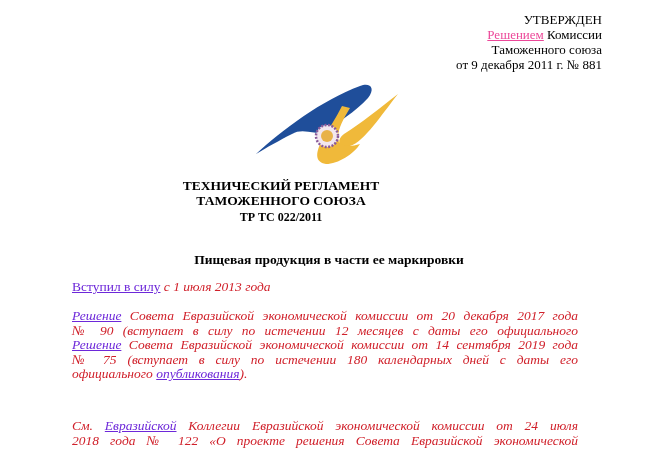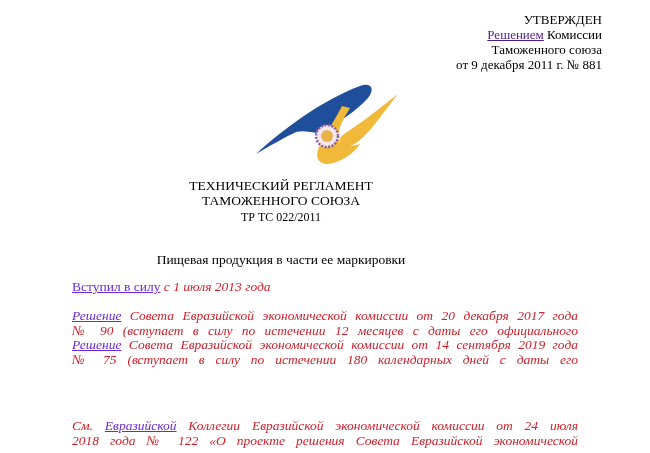--- a/index.html
+++ b/index.html
@@ -1,25 +1,25 @@
 <!DOCTYPE html>
 <html><head>
   <meta charset="utf-8">
   <style>
     html, body { margin: 0; padding: 0; background: #ffffff; }
     body { width: 650px; height: 453px; overflow: hidden; position: relative;
            font-family: "Liberation Serif", "DejaVu Serif", serif; color: #000; }
     .approval { position: absolute; right: 48px; top: 12px; text-align: right;
                 font-size: 13px; line-height: 15px; }
-    .approval a { color: #4c1d95; }
+    .approval a { color: #ec4899; }
     .logo { position: absolute; left: 252px; top: 78px; width: 150px; height: 88px; }
-    .title-block { position: absolute; left: 0; width: 562px; text-align: center; font-weight: normal; }
+    .title-block { position: absolute; left: 0; width: 562px; text-align: center; font-weight: bold; }
     .t1 { top: 178px; font-size: 13.5px; line-height: 15px; }
     .t2 { top: 210px; font-size: 12px; line-height: 15px; }
-    .t3 { top: 252px; font-size: 13.5px; line-height: 15px; }
+    .t3 { top: 252px; font-size: 13.5px; line-height: 15px; padding-left: 48px; }
     .red { color: #d0202a; font-style: italic; }
     .link { color: #6d28d9; text-decoration: underline; }
     .para { position: absolute; left: 72px; width: 506px; font-size: 13.5px; line-height: 14.5px; text-align: justify; }
     .p1 { top: 280px; }
     .p2 { top: 309px; }
     .p3 { top: 419px; }
     .para .line { display: block; text-align: justify; text-align-last: justify; }
     .para .line.last { text-align-last: left; }
   </style>
 </head>
@@ -49,18 +49,19 @@
 
 <div class="para p1">
   <span class="line last"><a href="#" class="link">Вступил в силу</a><span class="red"> с 1 июля 2013 года</span></span>
 </div>
 
 <div class="para p2">
   <span class="line red"><a href="#" class="link">Решение</a><span> Совета Евразийской экономической комиссии от 20 декабря 2017 года</span></span>
   <span class="line red">№ 90 (вступает в силу по истечении 12 месяцев с даты его официального</span>
   <span class="line red"><a href="#" class="link">Решение</a><span> Совета Евразийской экономической комиссии от 14 сентября 2019 года</span></span>
   <span class="line red">№ 75 (вступает в силу по истечении 180 календарных дней с даты его</span>
+  <span class="line last red"><span>официального </span><a href="#" class="link">опубликования</a><span>).</span></span>
 </div>
 
 <div class="para p3">
   <span class="line red"><span>См. </span><a href="#" class="link">Евразийской</a><span> Коллегии Евразийской экономической комиссии от 24 июля</span></span>
   <span class="line red">2018 года № 122 «О проекте решения Совета Евразийской экономической</span>
 </div>
 
 </body></html>

